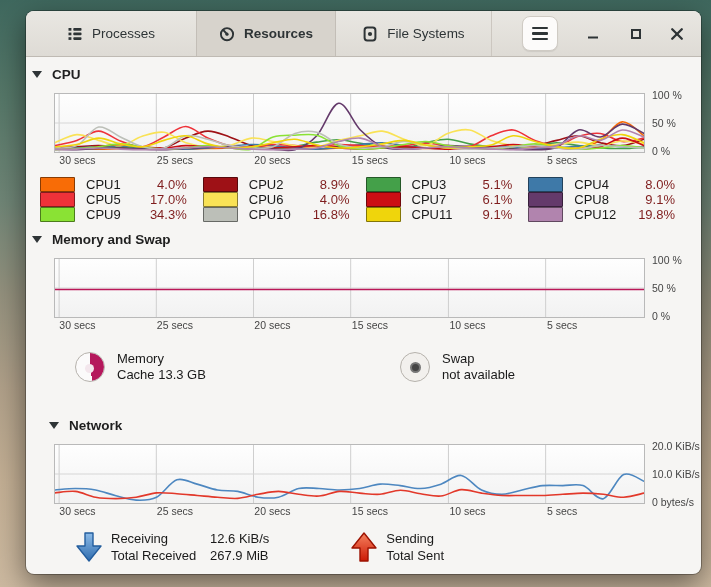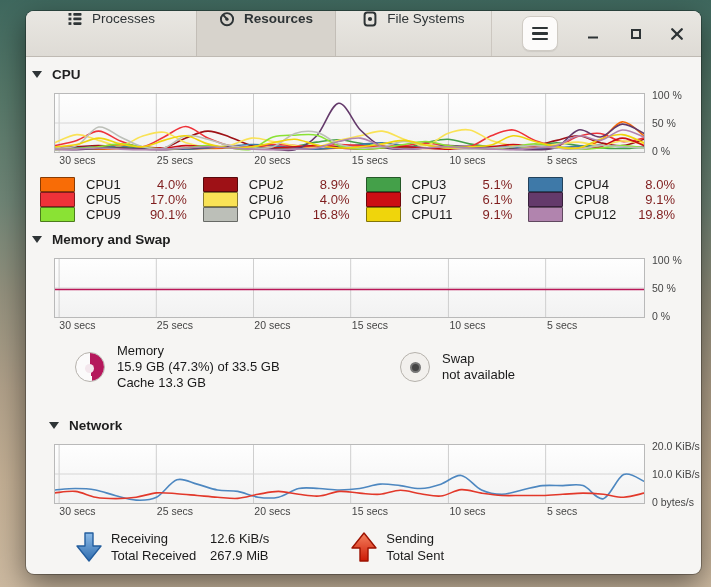--- a/index.html
+++ b/index.html
@@ -14,21 +14,21 @@
     background:#f6f5f3; border-radius:8px; overflow:hidden;
     box-shadow:0 10px 30px rgba(0,0,0,.5), 0 0 0 1px rgba(0,0,0,.28);
   }
   
   .headerbar {
     height:46px; display:flex; align-items:stretch;
     background:linear-gradient(#e9e7e2,#dedbd5);
     border-bottom:1px solid #bfbab3;
   }
   .tab {
-    display:flex; align-items:flex-start; justify-content:center; gap:9px;
+    display:flex; align-items:center; justify-content:center; gap:9px;
     font-size:13.5px; color:#2e3436; cursor:default;
   }
   .tab.t-processes { width:170px; }
   .tab.t-resources { width:140px; background:#d7d3cc; font-weight:bold;
     border-left:1px solid #c3beb7; border-right:1px solid #c3beb7; }
   .tab.t-files { width:156px; border-right:1px solid #ccc7c0; }
   .hspacer { flex:1; }
   .icon16 { width:16px; height:16px; display:block; }
   .menu-btn {
     align-self:center; width:36px; height:35px; border-radius:8px;
@@ -208,21 +208,21 @@
           <span class="leg-val">4.0%</span>
         </div>
         <div class="leg-item">
           <span class="swatch" style="background: rgb(238, 50, 57);"></span>
           <span class="leg-name">CPU5</span>
           <span class="leg-val">17.0%</span>
         </div>
         <div class="leg-item">
           <span class="swatch" style="background: rgb(138, 226, 52);"></span>
           <span class="leg-name">CPU9</span>
-          <span class="leg-val">90.1%</span>
+          <span class="leg-val">34.3%</span>
         </div>
       </div>
       <div>
         <div class="leg-item">
           <span class="swatch" style="background: rgb(158, 17, 22);"></span>
           <span class="leg-name">CPU2</span>
           <span class="leg-val">8.9%</span>
         </div>
         <div class="leg-item">
           <span class="swatch" style="background: rgb(249, 226, 86);"></span>
@@ -307,21 +307,20 @@
       </div>
     </div>
     <div class="mem-details">
       <div class="mem-block memory">
         <div class="pie-icon">
           <div class="pie-fill" id="mem-pie" style="background: conic-gradient(rgb(181, 24, 92) 0deg, rgb(181, 24, 92) 47.3%, transparent 0deg);"></div>
           <div class="pie-hole"></div>
         </div>
         <div class="detail-text">
           <div>Memory</div>
-          <div>15.9 GB (47.3%) of 33.5 GB</div>
           <div>Cache 13.3 GB</div>
         </div>
       </div>
       <div class="mem-block">
         <div class="swap-icon">
           <div class="swap-dot"></div>
         </div>
         <div class="detail-text">
           <div>Swap</div>
           <div>not available</div>

